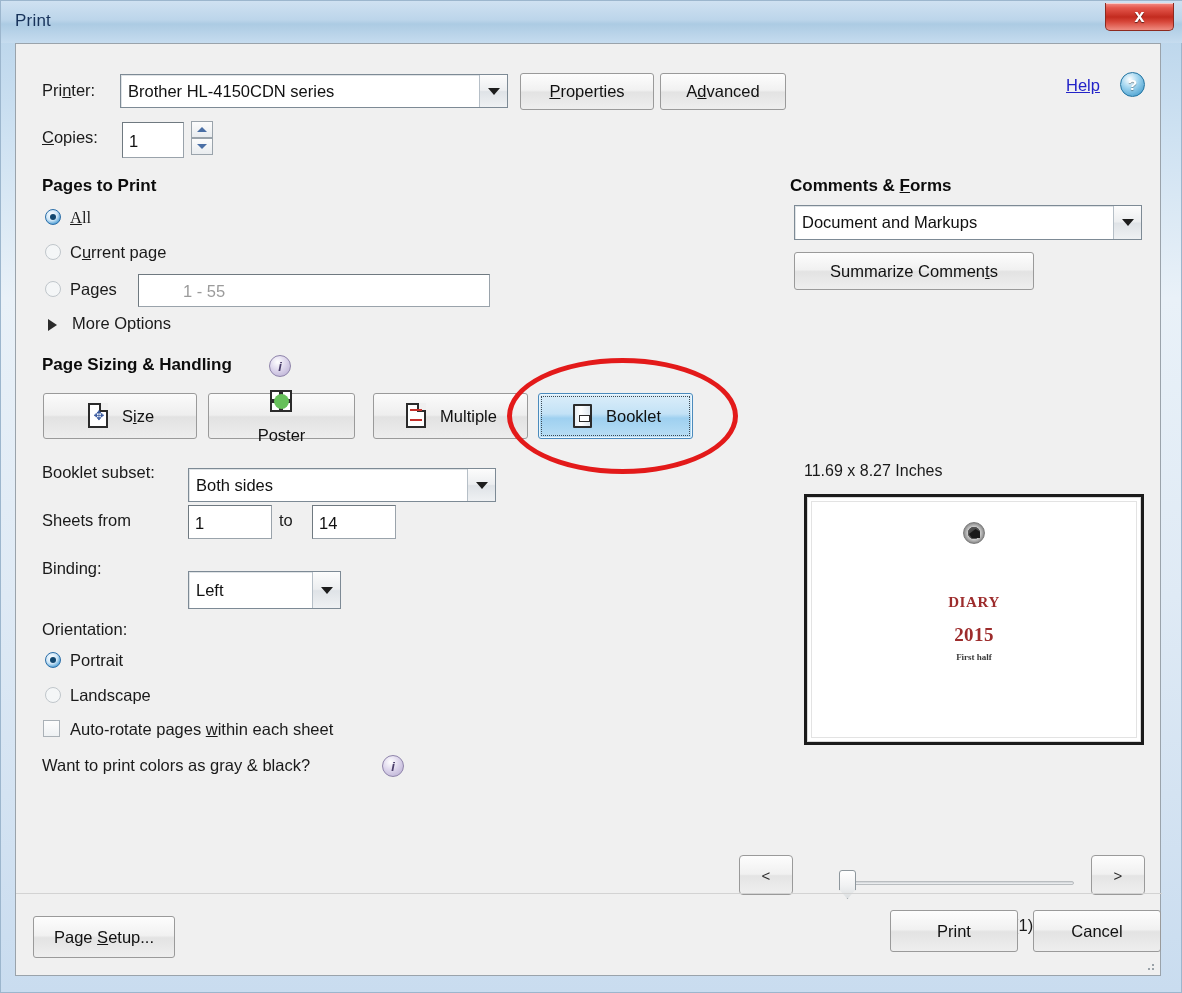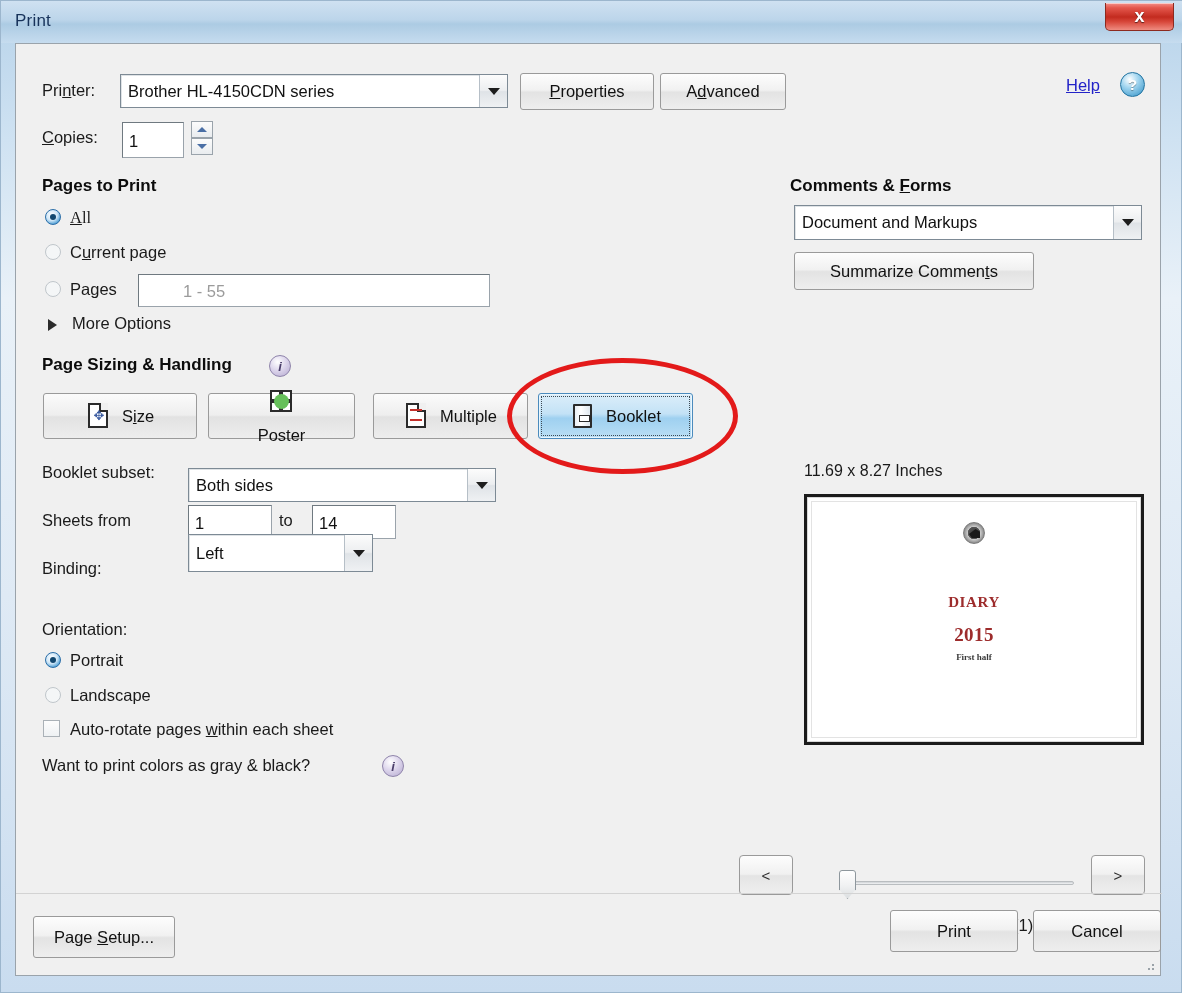--- a/index.html
+++ b/index.html
@@ -519,21 +519,21 @@
           <div class="caret-down"></div>
         </div>
     </div>
 
     <div class="lbl" style="left:26px; top:467px;">Sheets from</div>
     <div class="tinput" style="left:172px; top:461px; width:84px; height:34px;">1</div>
     <div class="lbl" style="left:263px; top:467px;">to</div>
     <div class="tinput" style="left:296px; top:461px; width:84px; height:34px;">14</div>
 
     <div class="lbl" style="left:26px; top:515px;">Binding:</div>
-    <div class="combo" style="left:172px; top:490px; width:185px; height:38px;">
+    <div class="combo" style="left:172px; top:527px; width:153px; height:38px;">
       <div class="val">Left</div>
       <div class="arrowbox">
           <div class="caret-down"></div>
         </div>
     </div>
 
     <div class="lbl" style="left:26px; top:576px;">Orientation:</div>
 
     <div class="radio checked" style="left:29px; top:608px;"></div>
     <div class="lbl" style="left:54px; top:607px;">Portrait</div>

